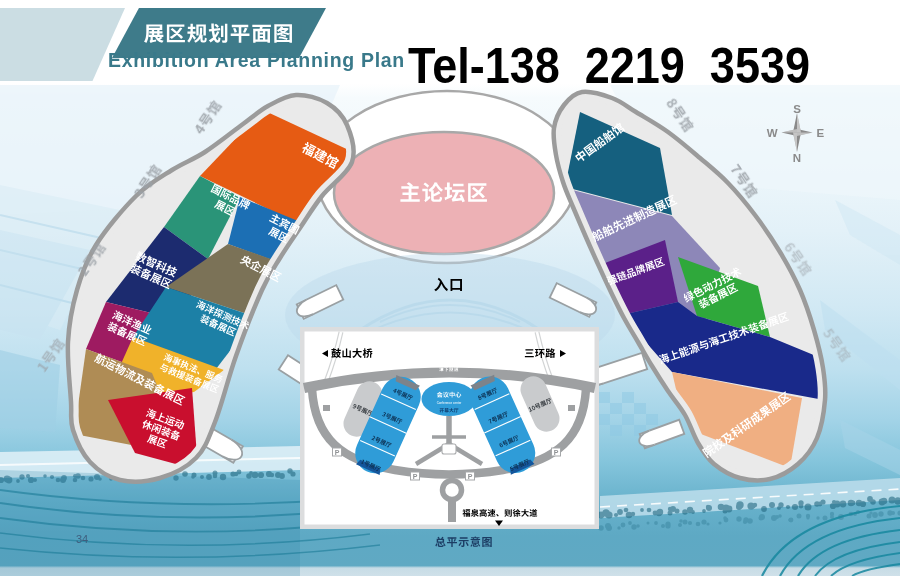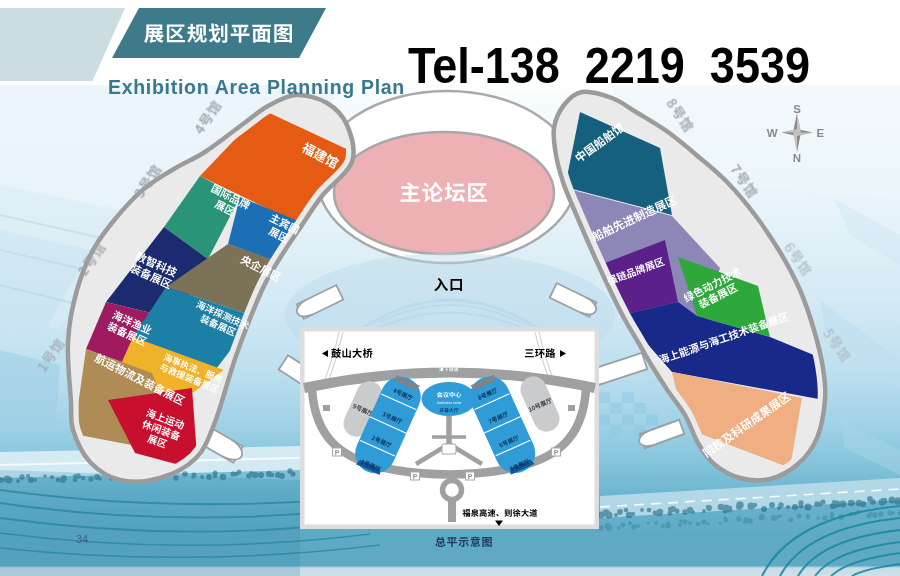--- a/index.html
+++ b/index.html
@@ -1,15 +1,15 @@
 <!DOCTYPE html>
 <html><head><meta charset="utf-8"><style>
 html,body{margin:0;padding:0;width:900px;height:576px;overflow:hidden;font-family:"Liberation Sans",sans-serif;}
 #bg{position:absolute;left:0;top:0;width:900px;height:576px;background:linear-gradient(180deg,#ffffff 0%,#ffffff 14.5%,#f6fbfd 17%,#eef7fb 28%,#e3f1f8 40%,#d2e9f4 53%,#bee0ef 64%,#a2d3e7 73%,#85c5dc 80%,#68b2cc 87%,#5ea9c4 93%,#60a9c3 98.2%,#c7dce6 98.6%,#cfe0e9 100%);}
-.hdr-en{position:absolute;left:108px;top:76px;font-size:19.5px;font-weight:bold;color:#39798a;letter-spacing:0.7px;}
+.hdr-en{position:absolute;left:108px;top:49px;font-size:19.5px;font-weight:bold;color:#39798a;letter-spacing:0.7px;}
 .tel{position:absolute;left:408px;top:37px;font-size:50px;font-weight:bold;color:#000;letter-spacing:0px;white-space:pre;transform:scaleX(0.9);transform-origin:left top;}
 </style></head><body>
 
 <div id="bg"></div>
 <svg width="900" height="576" style="position:absolute;left:0;top:0">
 
 <polygon points="0,85 340,85 290,200 0,215" fill="#e8f3f9" opacity="0.75"></polygon>
 
 <polygon points="610,85 900,85 900,200 660,180" fill="#eef7fb" opacity="0.7"></polygon>
 

